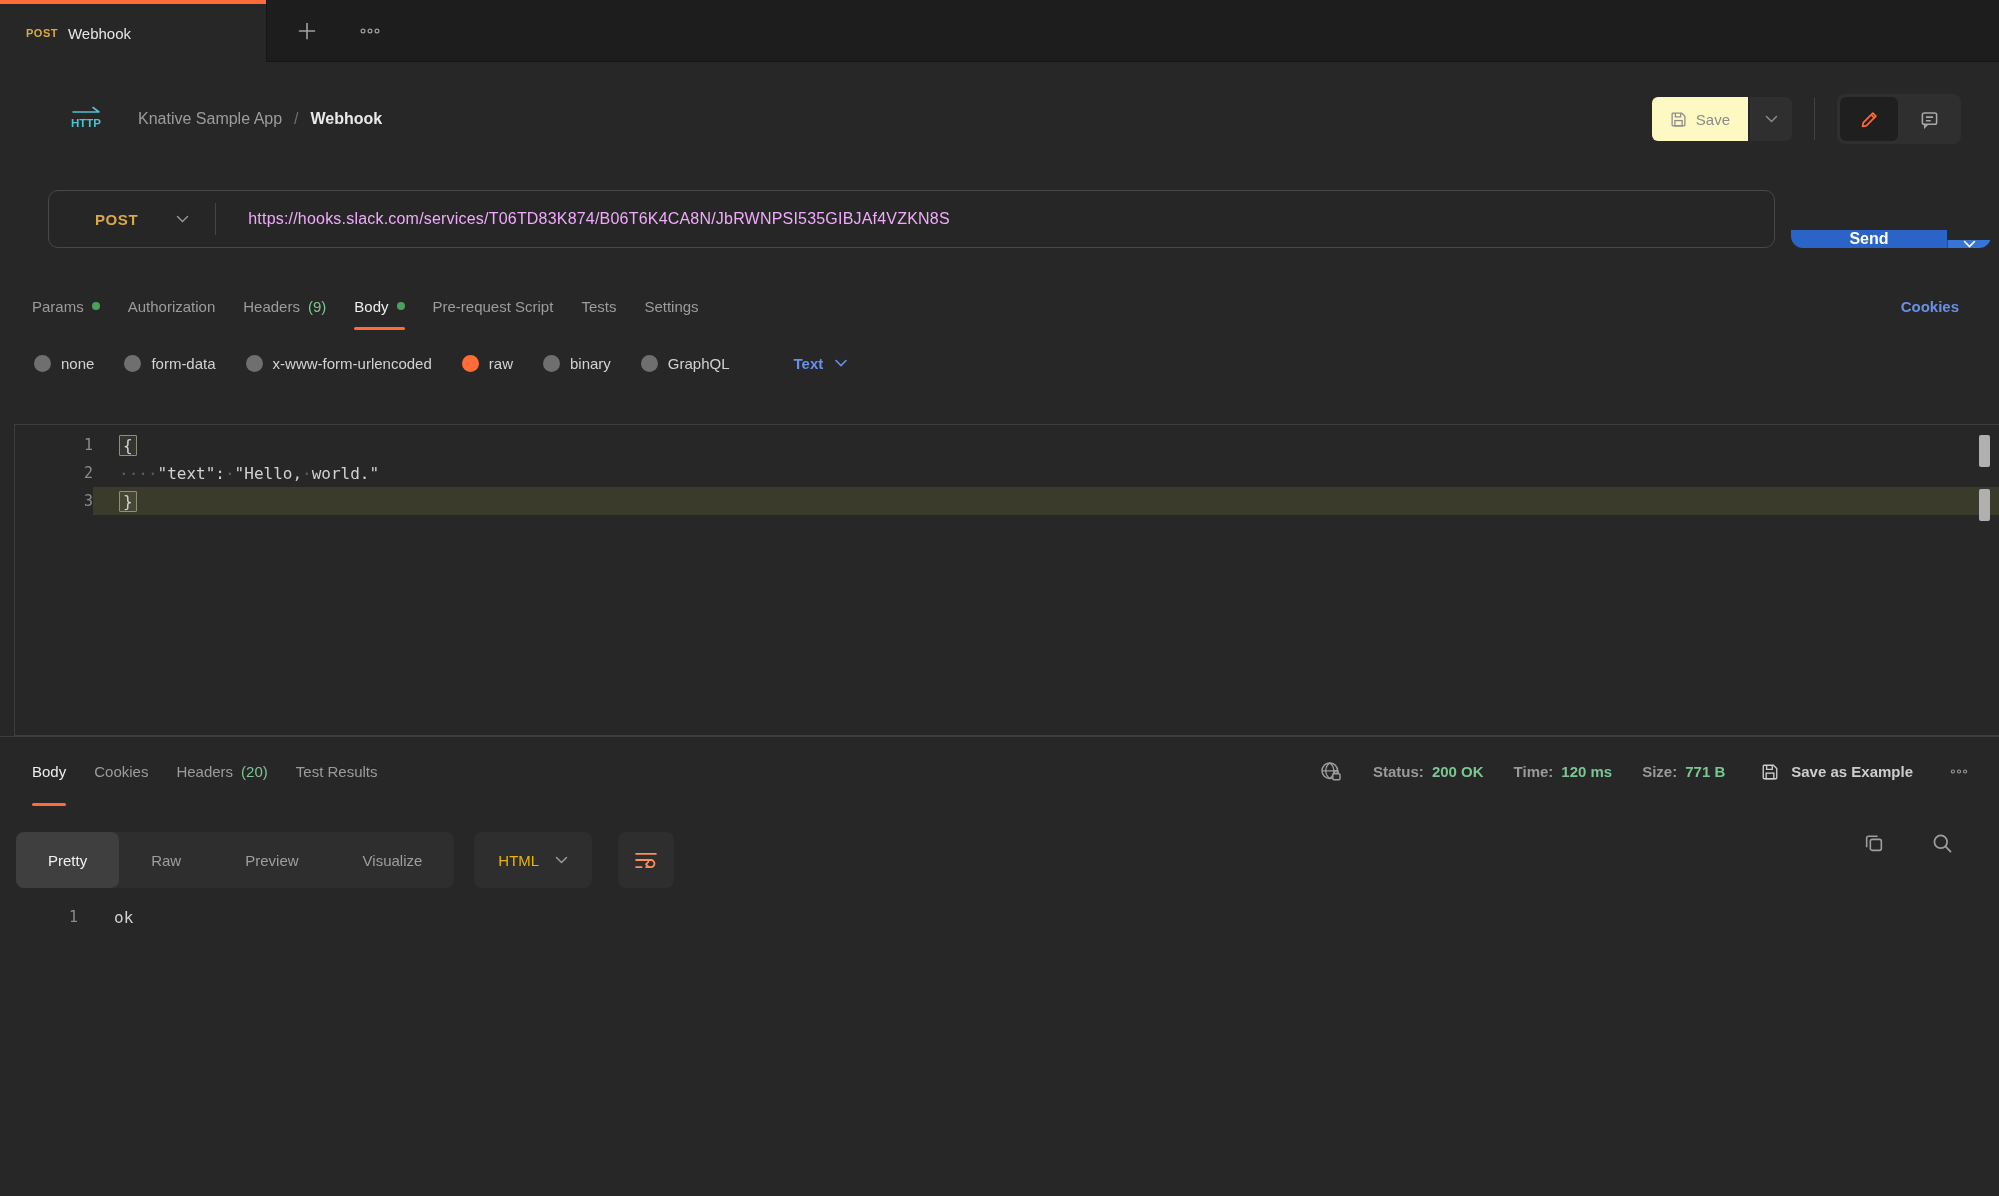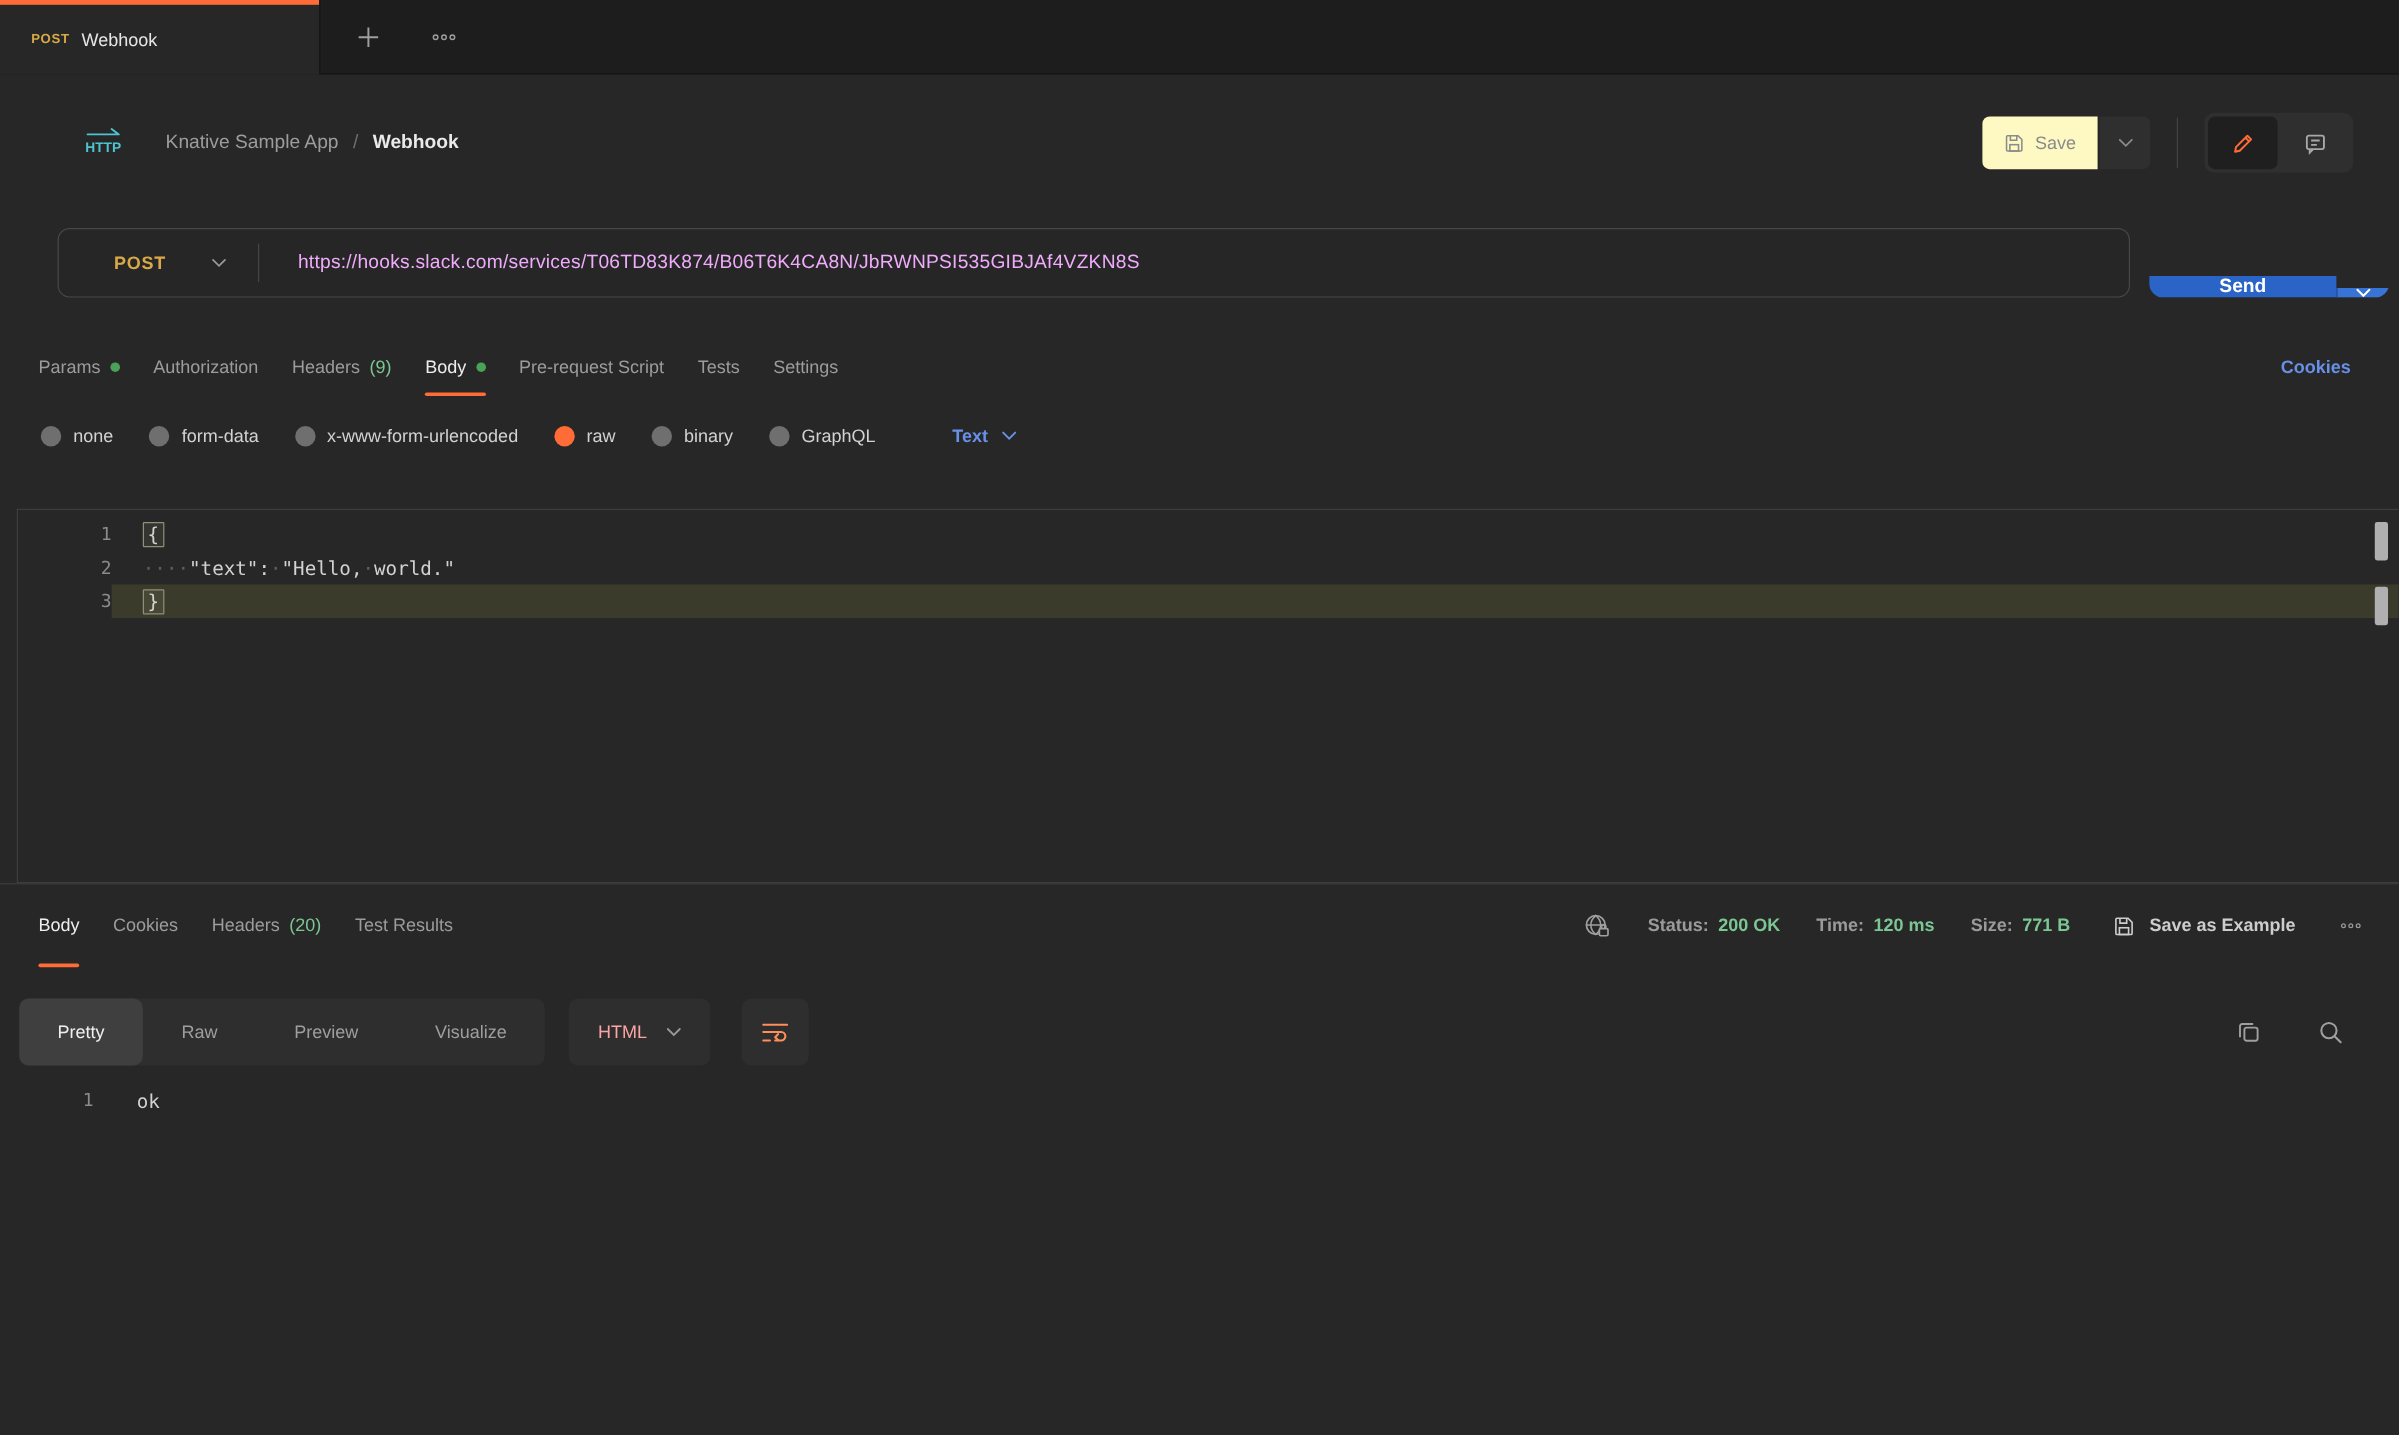--- a/index.html
+++ b/index.html
@@ -98,28 +98,28 @@
                  padding:0 30px 0 18px; }
   .resp-meta { margin-left:auto; display:flex; align-items:center; gap:14px; font-size:15px;font-weight:bold; }
   .meta-pair { display:flex; gap:8px; margin-left:16px; }
   .meta-label { color:#9a9a9a; }
   .meta-value { color:#7bc693; }
   .save-example { display:flex; align-items:center; gap:12px; margin-left:22px;
                   color:#cdcdcd; cursor:pointer; }
   .resp-more { margin-left:22px; color:#9a9a9a; }
 
   
-  .resp-toolbar { display:flex; align-items:center; height:56px; margin:26px 46px 0 16px; }
+  .resp-toolbar { display:flex; align-items:flex-start; height:56px; margin:26px 46px 0 16px; }
   .segmented { display:flex; height:100%; background:#2e2e2e; border-radius:8px; }
   .seg { display:flex; align-items:center; height:100%; padding:0 32px;
          font-size:15px; color:#9e9e9e; border-radius:8px; cursor:pointer; }
   .seg.active { background:#3f3f3f; color:#f0f0f0; }
   .html-btn { margin-left:20px; height:100%; background:#2e2e2e; border-radius:8px;
               display:flex; align-items:center; gap:16px; padding:0 24px;
-              color:#fca5a5; font-size:15px; font-weight:500; cursor:pointer; }
+              color:#eab308; font-size:15px; font-weight:500; cursor:pointer; }
   .wrap-btn { margin-left:26px; width:56px; height:100%; background:#2e2e2e; border-radius:8px;
               display:flex; align-items:center; justify-content:center; color:#ff8f59; cursor:pointer; }
   .tool-right { margin-left:auto; display:flex; align-items:center; gap:46px; color:#b3b3b3; }
 
   
   .resp-body { margin-top:14px; font-family:"DejaVu Sans Mono", monospace; font-size:16px; }
   .rline { display:flex; height:30px; align-items:center; }
   .rline .gut { width:78px; flex:none; text-align:right; color:#8b8b8b; font-size:15px; }
   .rline .code { padding-left:36px; color:#cbcbcb; }
 </style>

